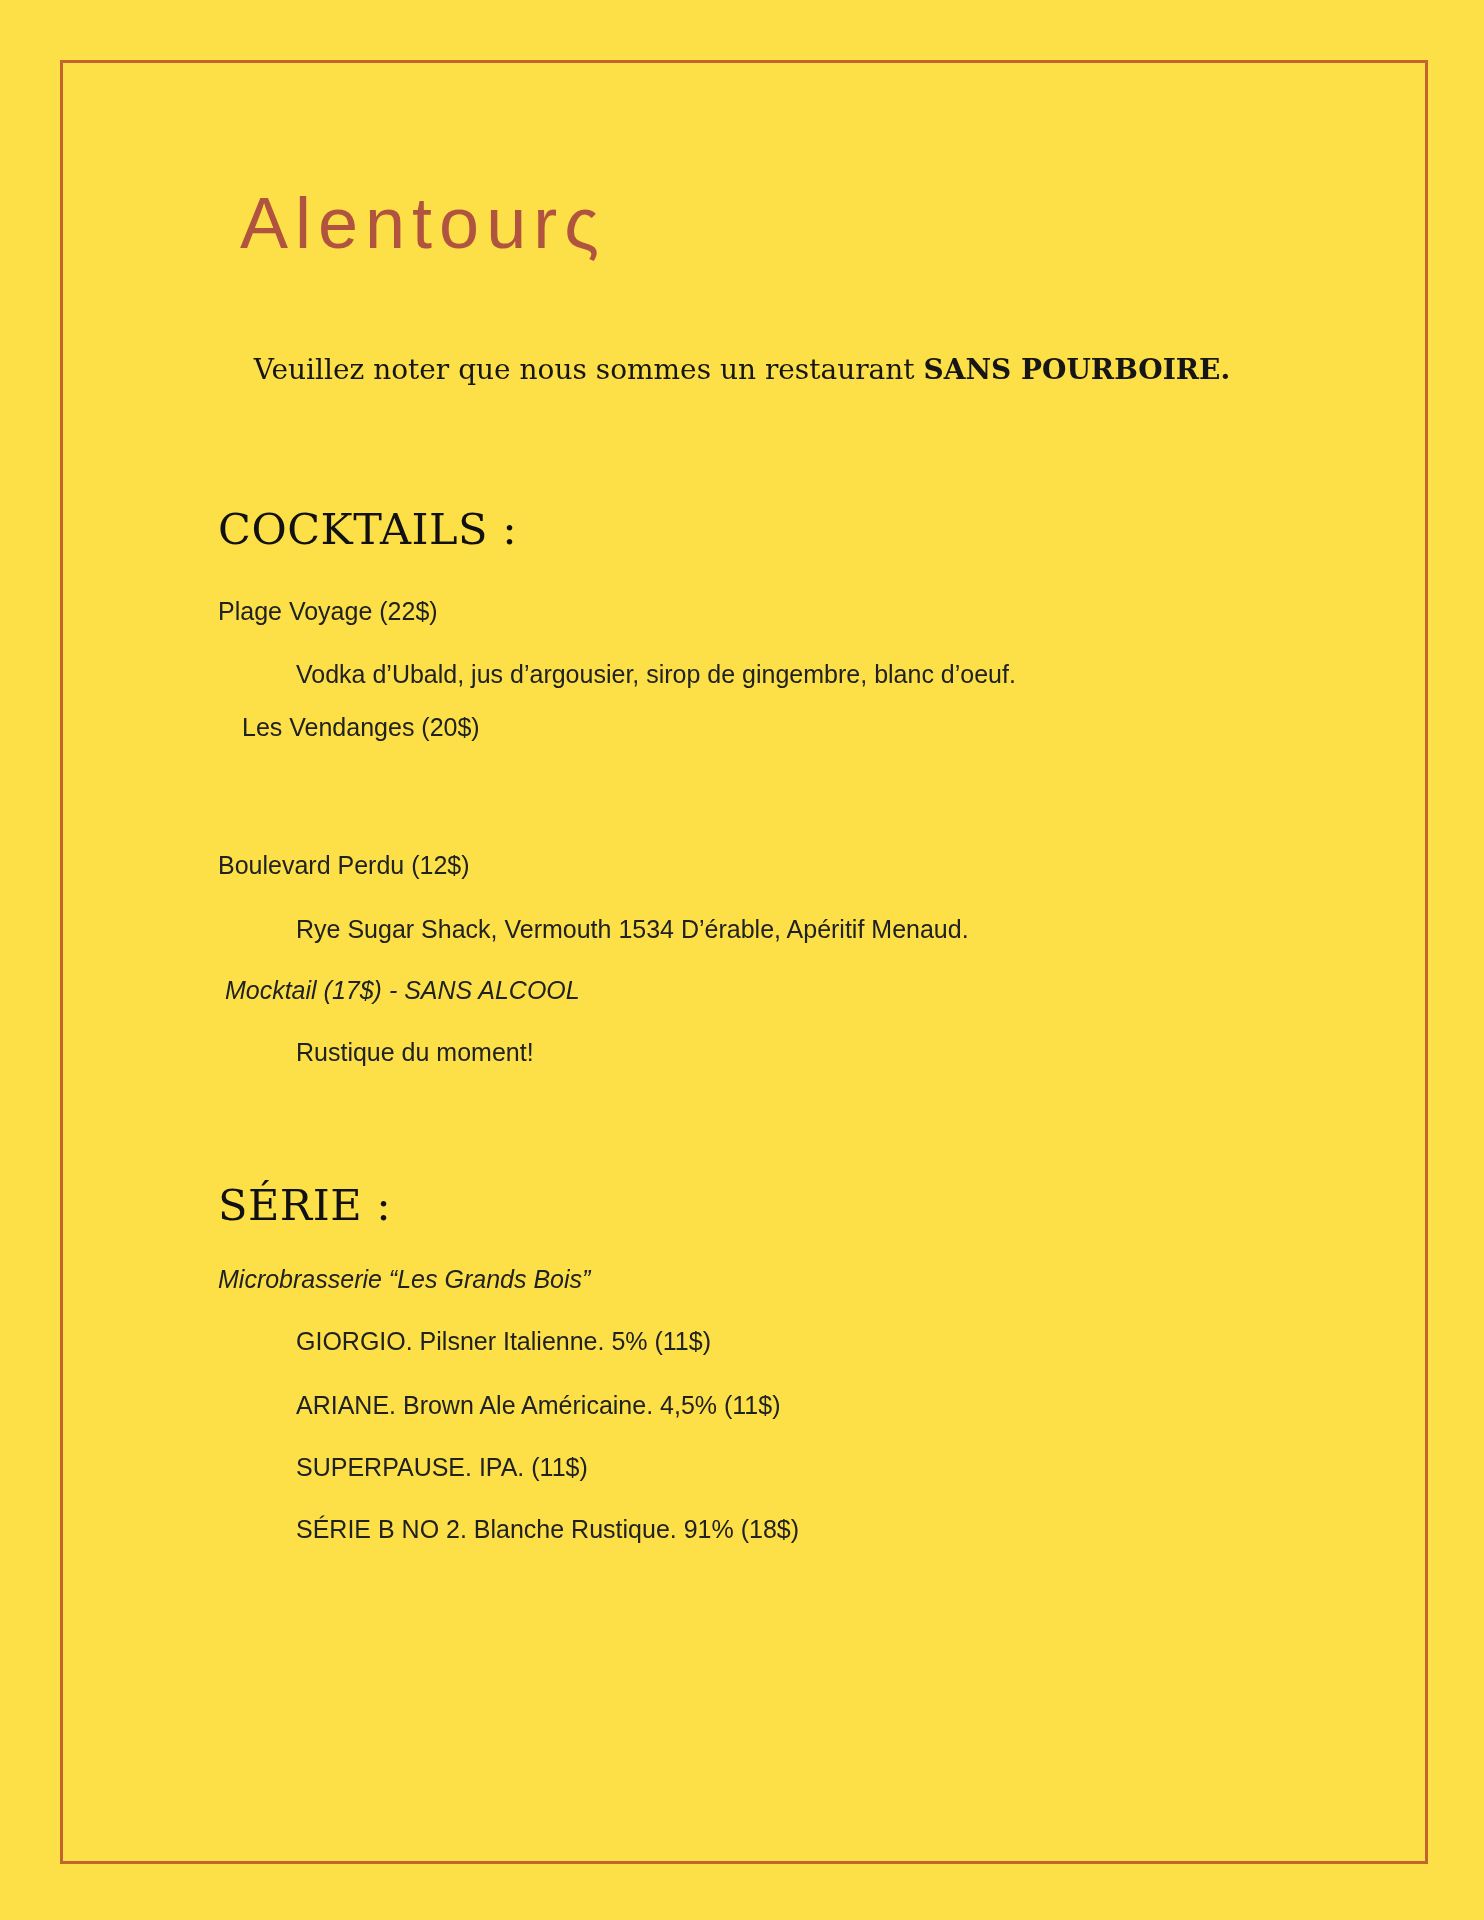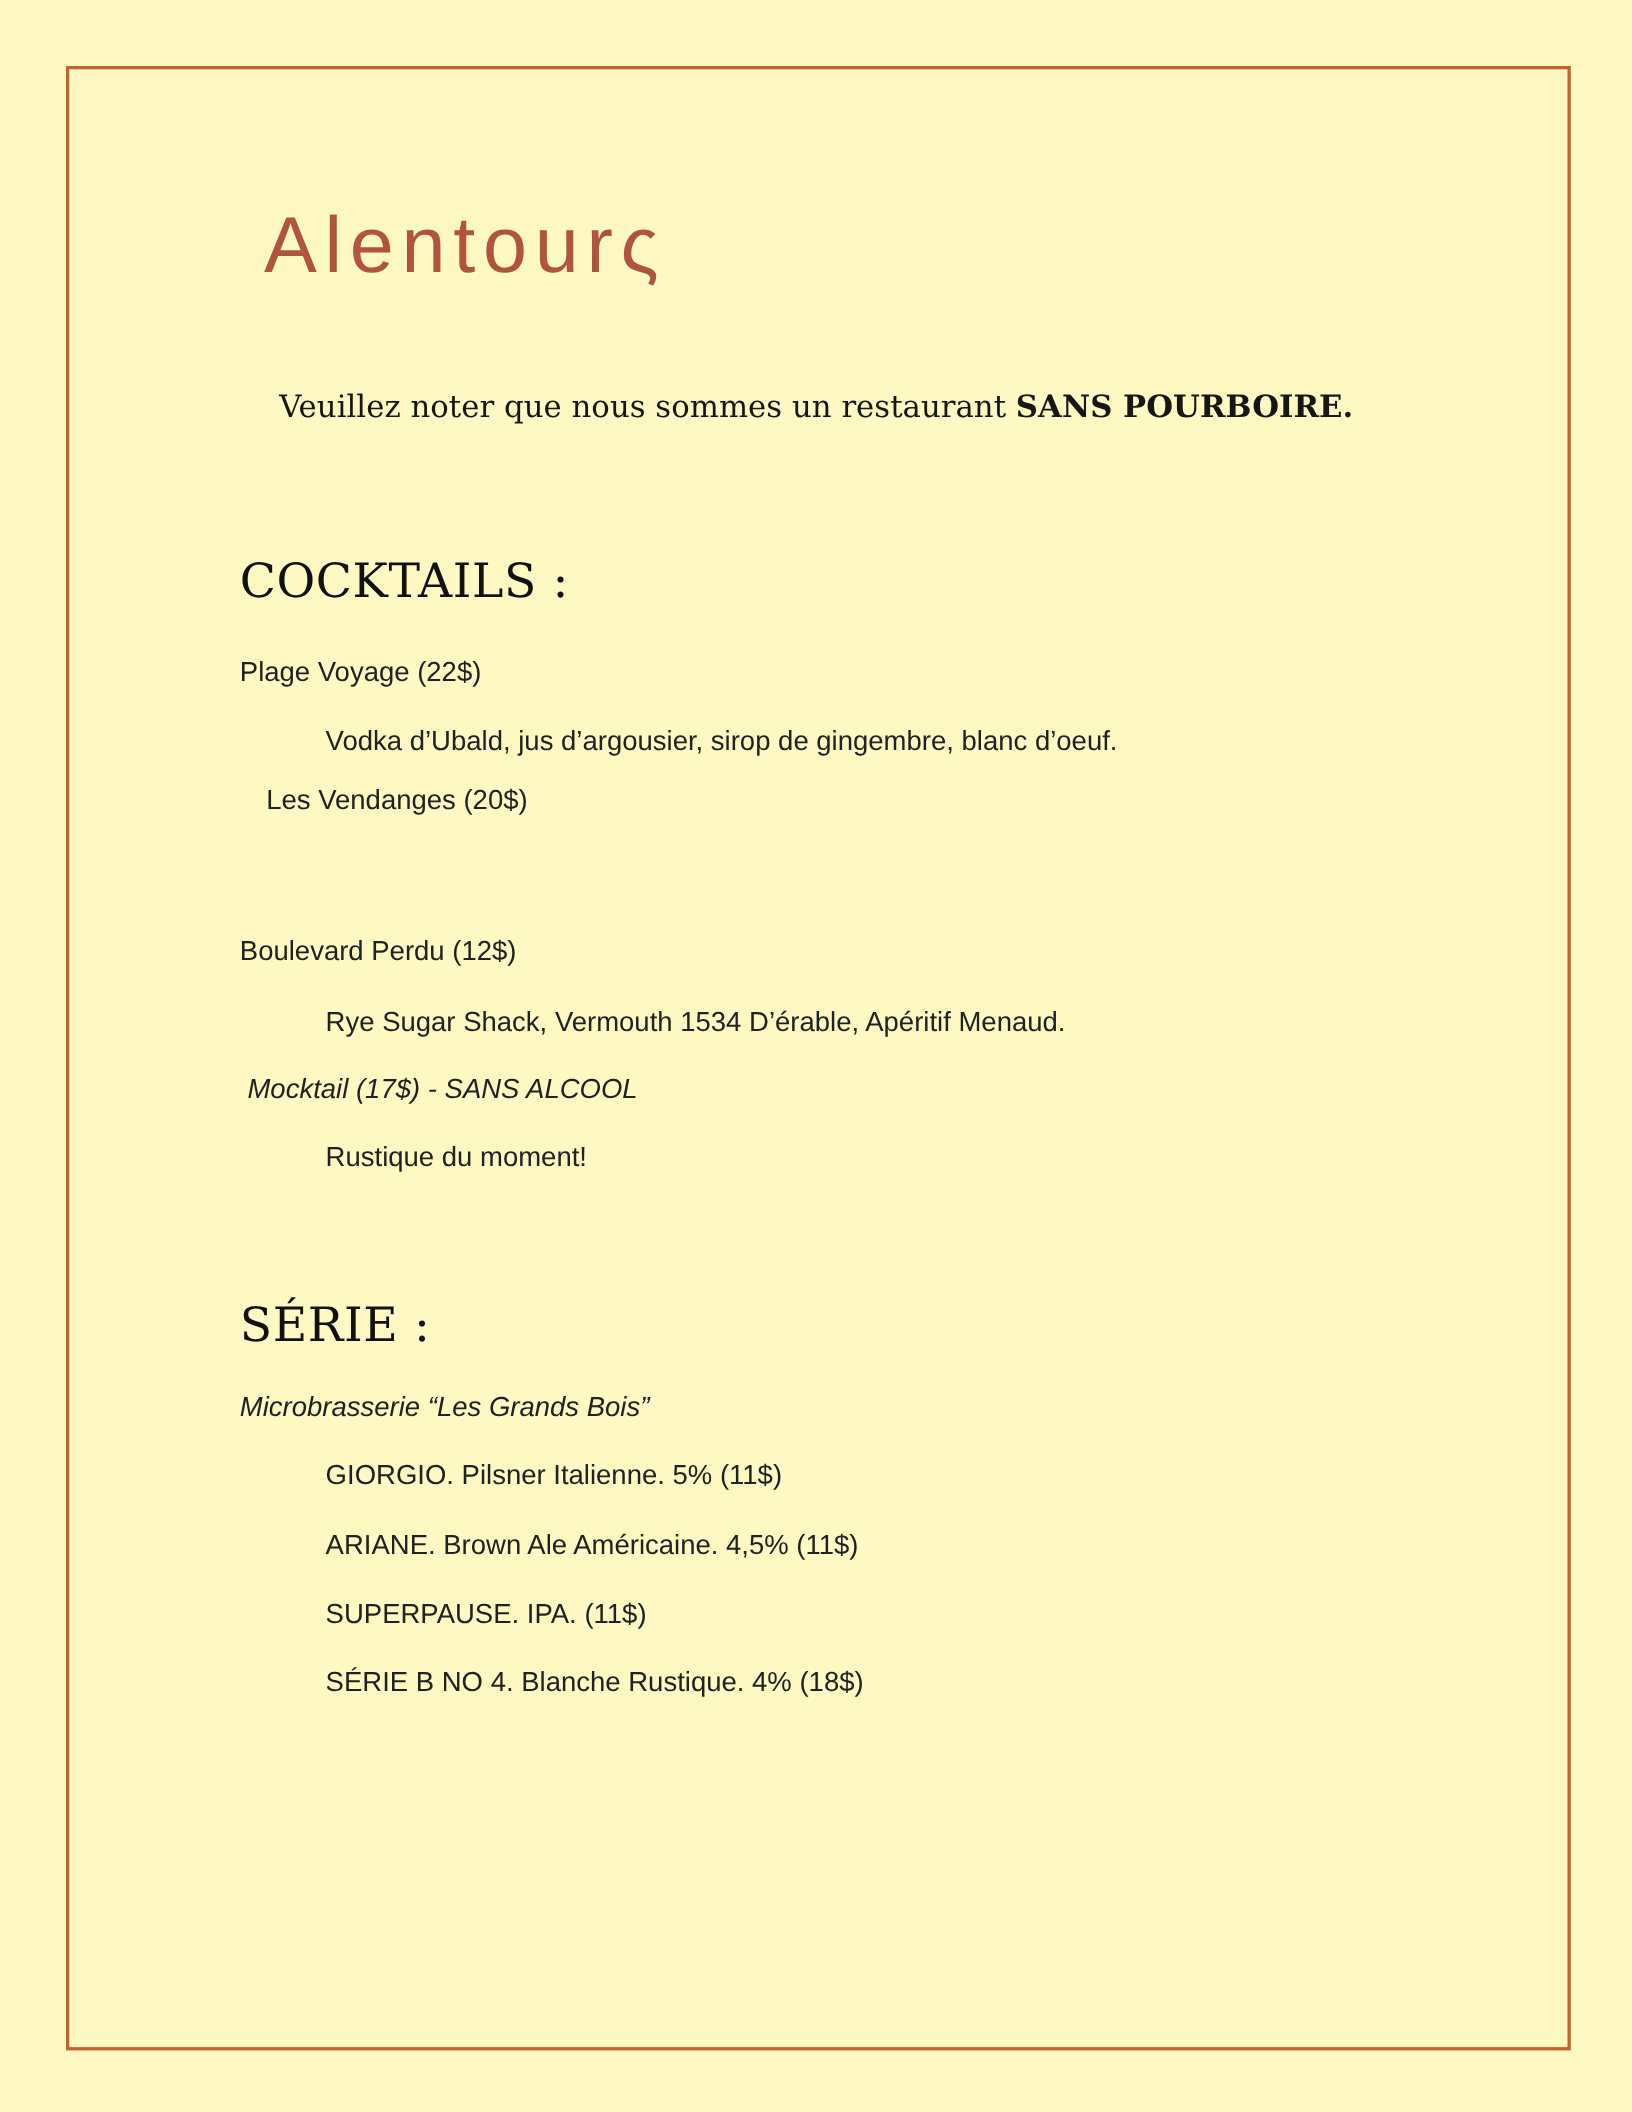--- a/index.html
+++ b/index.html
@@ -4,21 +4,21 @@
 <style>
   html, body {
     margin: 0;
     padding: 0;
     background: #ffffff;
   }
   .page {
     position: relative;
     width: 1484px;
     height: 1920px;
-    background: #fef9c3;
+    background: #fde047;
     overflow: hidden;
     font-family: "Liberation Sans", sans-serif;
     color: #202122;
   }
   .frame {
     position: absolute;
     left: 60px;
     top: 60px;
     width: 1362px;
     height: 1798px;
@@ -120,15 +120,15 @@
   <p class="line t-mocktail"> Mocktail (17$) - SANS ALCOOL</p>
   <p class="line indent t-mocktail-desc">Rustique du moment!</p>
 
   <h2 class="section-title t-bieres">SÉRIE :</h2>
 
   <p class="line italic t-producer">Microbrasserie “Les Grands Bois”</p>
 
   <p class="line indent t-beer0">GIORGIO. Pilsner Italienne. 5% (11$)</p>
   <p class="line indent t-beer1">ARIANE. Brown Ale Américaine. 4,5% (11$)</p>
   <p class="line indent t-beer2">SUPERPAUSE. IPA. (11$)</p>
-  <p class="line indent t-beer3">SÉRIE B NO 4. Blanche Rustique. 4% (18$)</p>
+  <p class="line indent t-beer3">SÉRIE B NO 2. Blanche Rustique. 91% (18$)</p>
 
 </div>
 
 </body></html>

